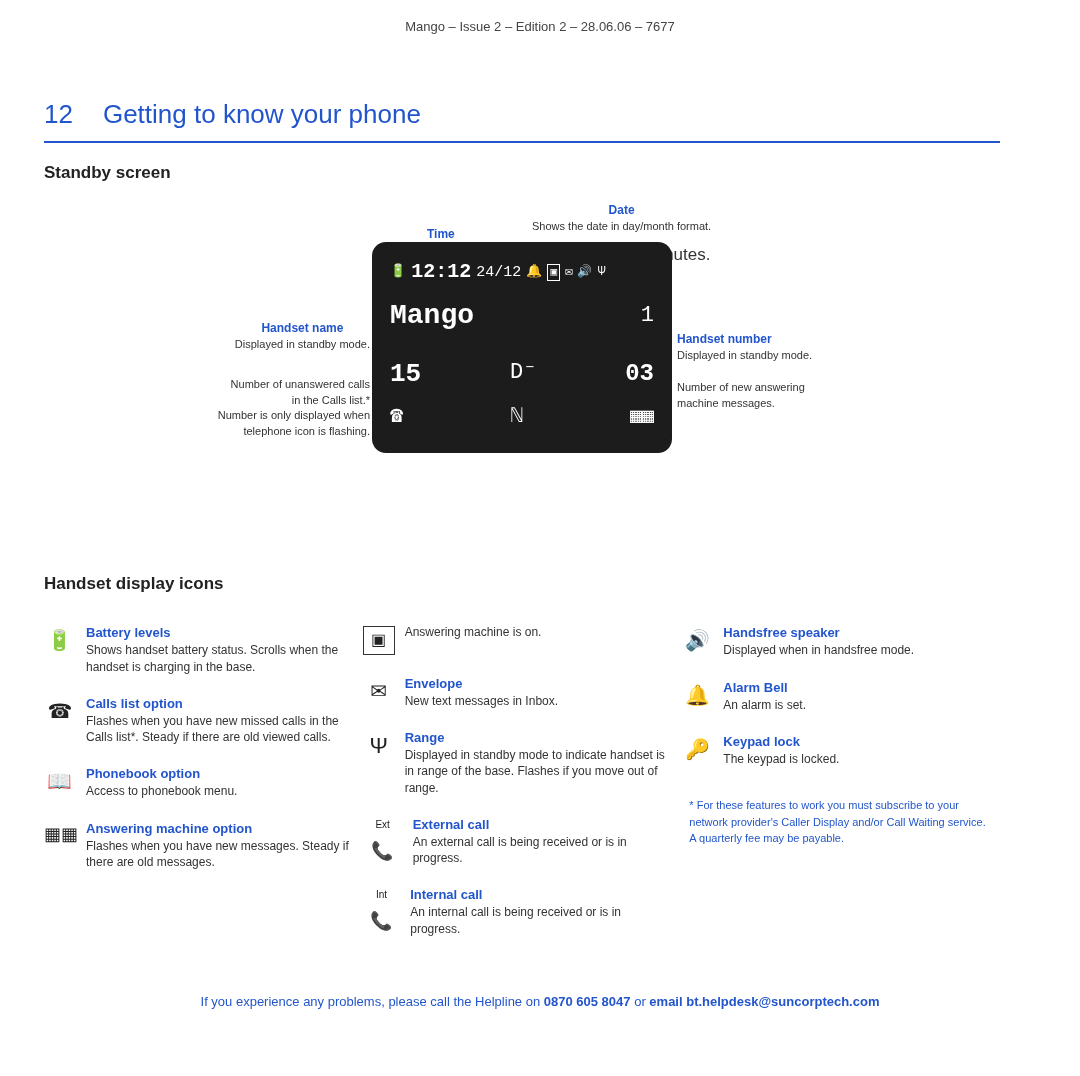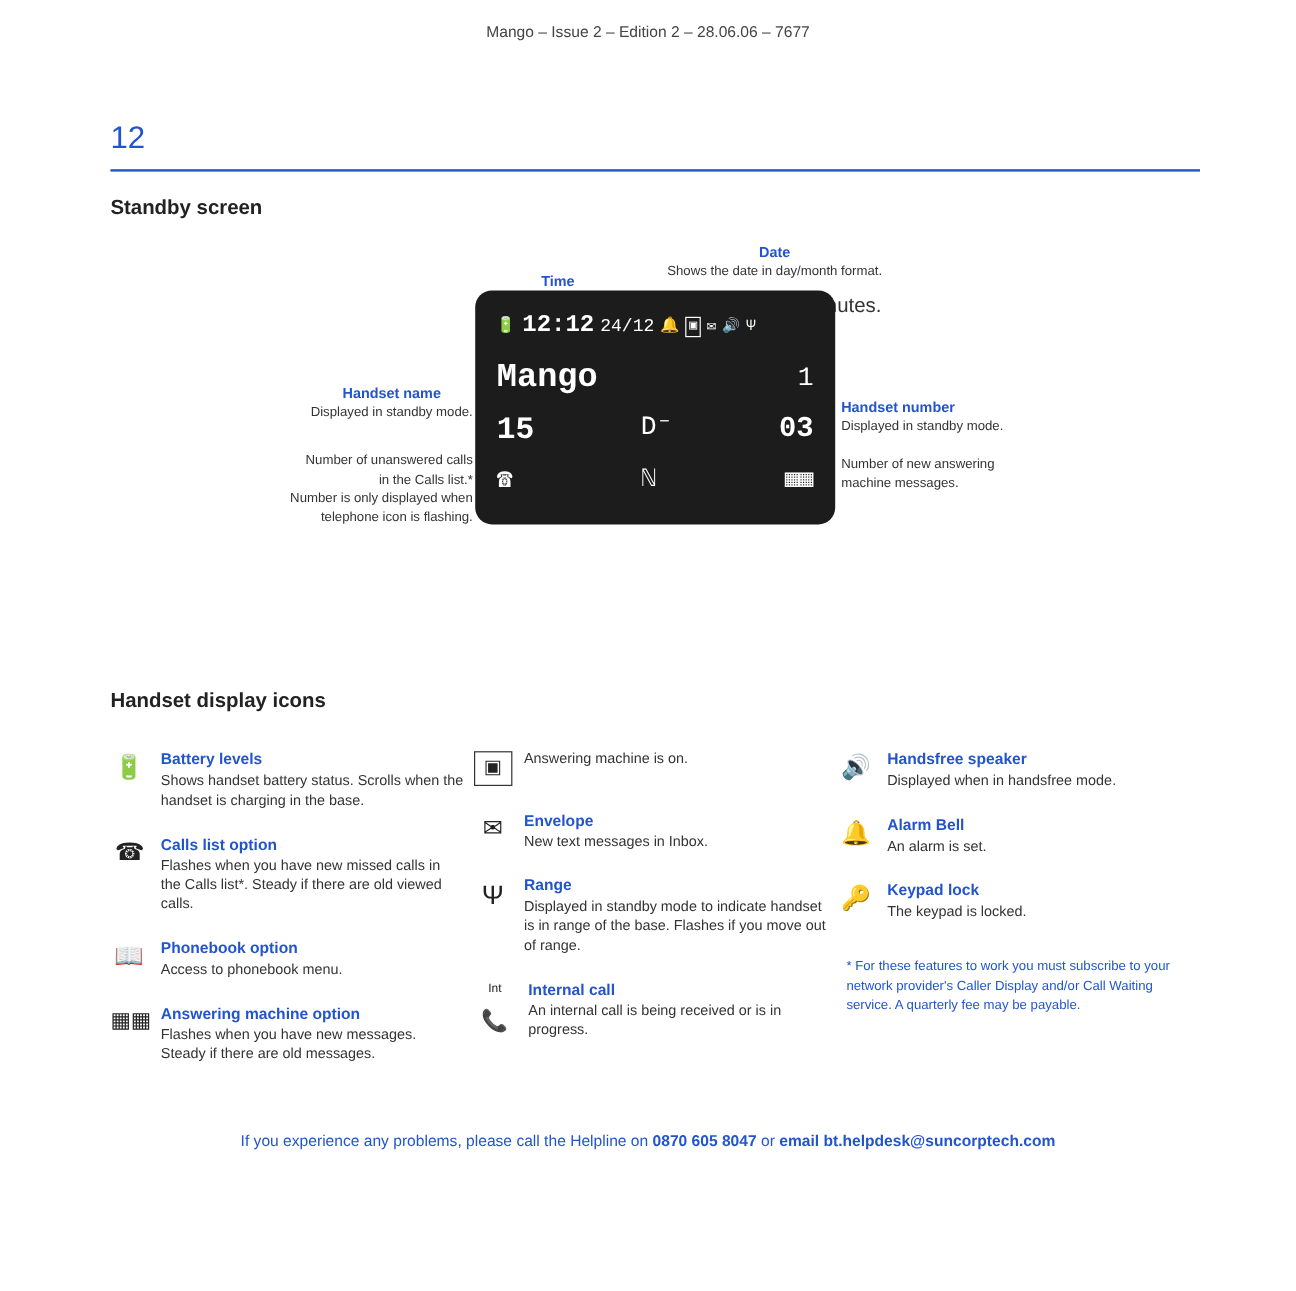--- a/index.html
+++ b/index.html
@@ -12,21 +12,21 @@
       font-size: 14px;
       line-height: 1.4;
     }
     .page-header {
       text-align: center;
       padding: 18px 0 10px 0;
       font-size: 13px;
       color: #444;
     }
     .page-content {
-      padding: 20px 80px 20px 92px;
+      padding: 20px 80px 20px 44px;
     }
     .chapter-heading {
       display: flex;
       align-items: baseline;
       gap: 30px;
       margin-bottom: 8px;
       margin-top: 30px;
     }
     .chapter-number {
       font-size: 26px;
@@ -125,20 +125,21 @@
 <body>
 
 <div class="page-header">
   <span>Mango – Issue 2 – Edition 2 – 28.06.06 – 7677</span>
 </div>
 
 <div class="page-content">
 
   <div class="chapter-heading">
     <span class="chapter-number">12</span>
+    <span class="chapter-title">Getting to know your phone</span>
   </div>
   <hr class="divider">
 
   <div class="section-title">Standby screen</div>
 
   <div class="diag-wrap">
 
     <div class="label-top-time" style="left:calc(50% - 95px); top:0;">
       <div style="color:#2255cc;font-weight:bold;font-size:12px;">Time</div>
       <div style="color:#333;font-size:17px;">Shows the time in hours and minutes.</div>
@@ -155,21 +156,21 @@
         <span style="font-size:13px;">🔋</span>
         <span style="font-size:20px;font-weight:bold;">12:12</span>
         <span style="font-size:15px;">24/12</span>
         <span style="font-size:13px;">🔔</span>
         <span style="font-size:11px;border:1px solid #fff;padding:0 2px;">▣</span>
         <span style="font-size:13px;">✉</span>
         <span style="font-size:12px;">🔊</span>
         <span style="font-size:13px;">Ψ</span>
       </div>
 
-      <div style="display:flex;justify-content:space-between;align-items:center;margin-bottom:4px;">
+      <div style="display:flex;justify-content:space-between;align-items:center;margin-bottom:20px;">
         <span style="font-size:28px;font-weight:bold;font-family:'Courier New',monospace;">Mango</span>
         <span style="font-size:22px;">1</span>
       </div>
 
       <div style="display:flex;justify-content:space-between;align-items:center;margin-bottom:10px;">
         <span style="font-size:26px;font-weight:bold;">15</span>
         <span style="font-size:22px;font-family:'Courier New',monospace;">D⁻</span>
         <span style="font-size:24px;font-weight:bold;">03</span>
       </div>
 
@@ -262,20 +263,30 @@
       </div>
 
       <div class="icon-entry">
         <div class="icon-glyph" style="font-size:22px;">Ψ</div>
         <div class="icon-text">
           <div class="icon-name">Range</div>
           <div class="icon-desc">Displayed in standby mode to indicate handset is in range of the base. Flashes if you move out of range.</div>
         </div>
       </div>
 
+      <div class="icon-entry">
+        <div class="icon-glyph" style="font-size:15px;position:relative;">
+          <span style="font-size:10px;vertical-align:super;font-family:Arial;">Ext</span>
+          <span style="font-size:18px;">📞</span>
+        </div>
+        <div class="icon-text">
+          <div class="icon-name">External call</div>
+          <div class="icon-desc">An external call is being received or is in progress.</div>
+        </div>
+      </div>
 
       <div class="icon-entry">
         <div class="icon-glyph" style="font-size:15px;">
           <span style="font-size:10px;vertical-align:super;font-family:Arial;">Int</span>
           <span style="font-size:18px;">📞</span>
         </div>
         <div class="icon-text">
           <div class="icon-name">Internal call</div>
           <div class="icon-desc">An internal call is being received or is in progress.</div>
         </div>

